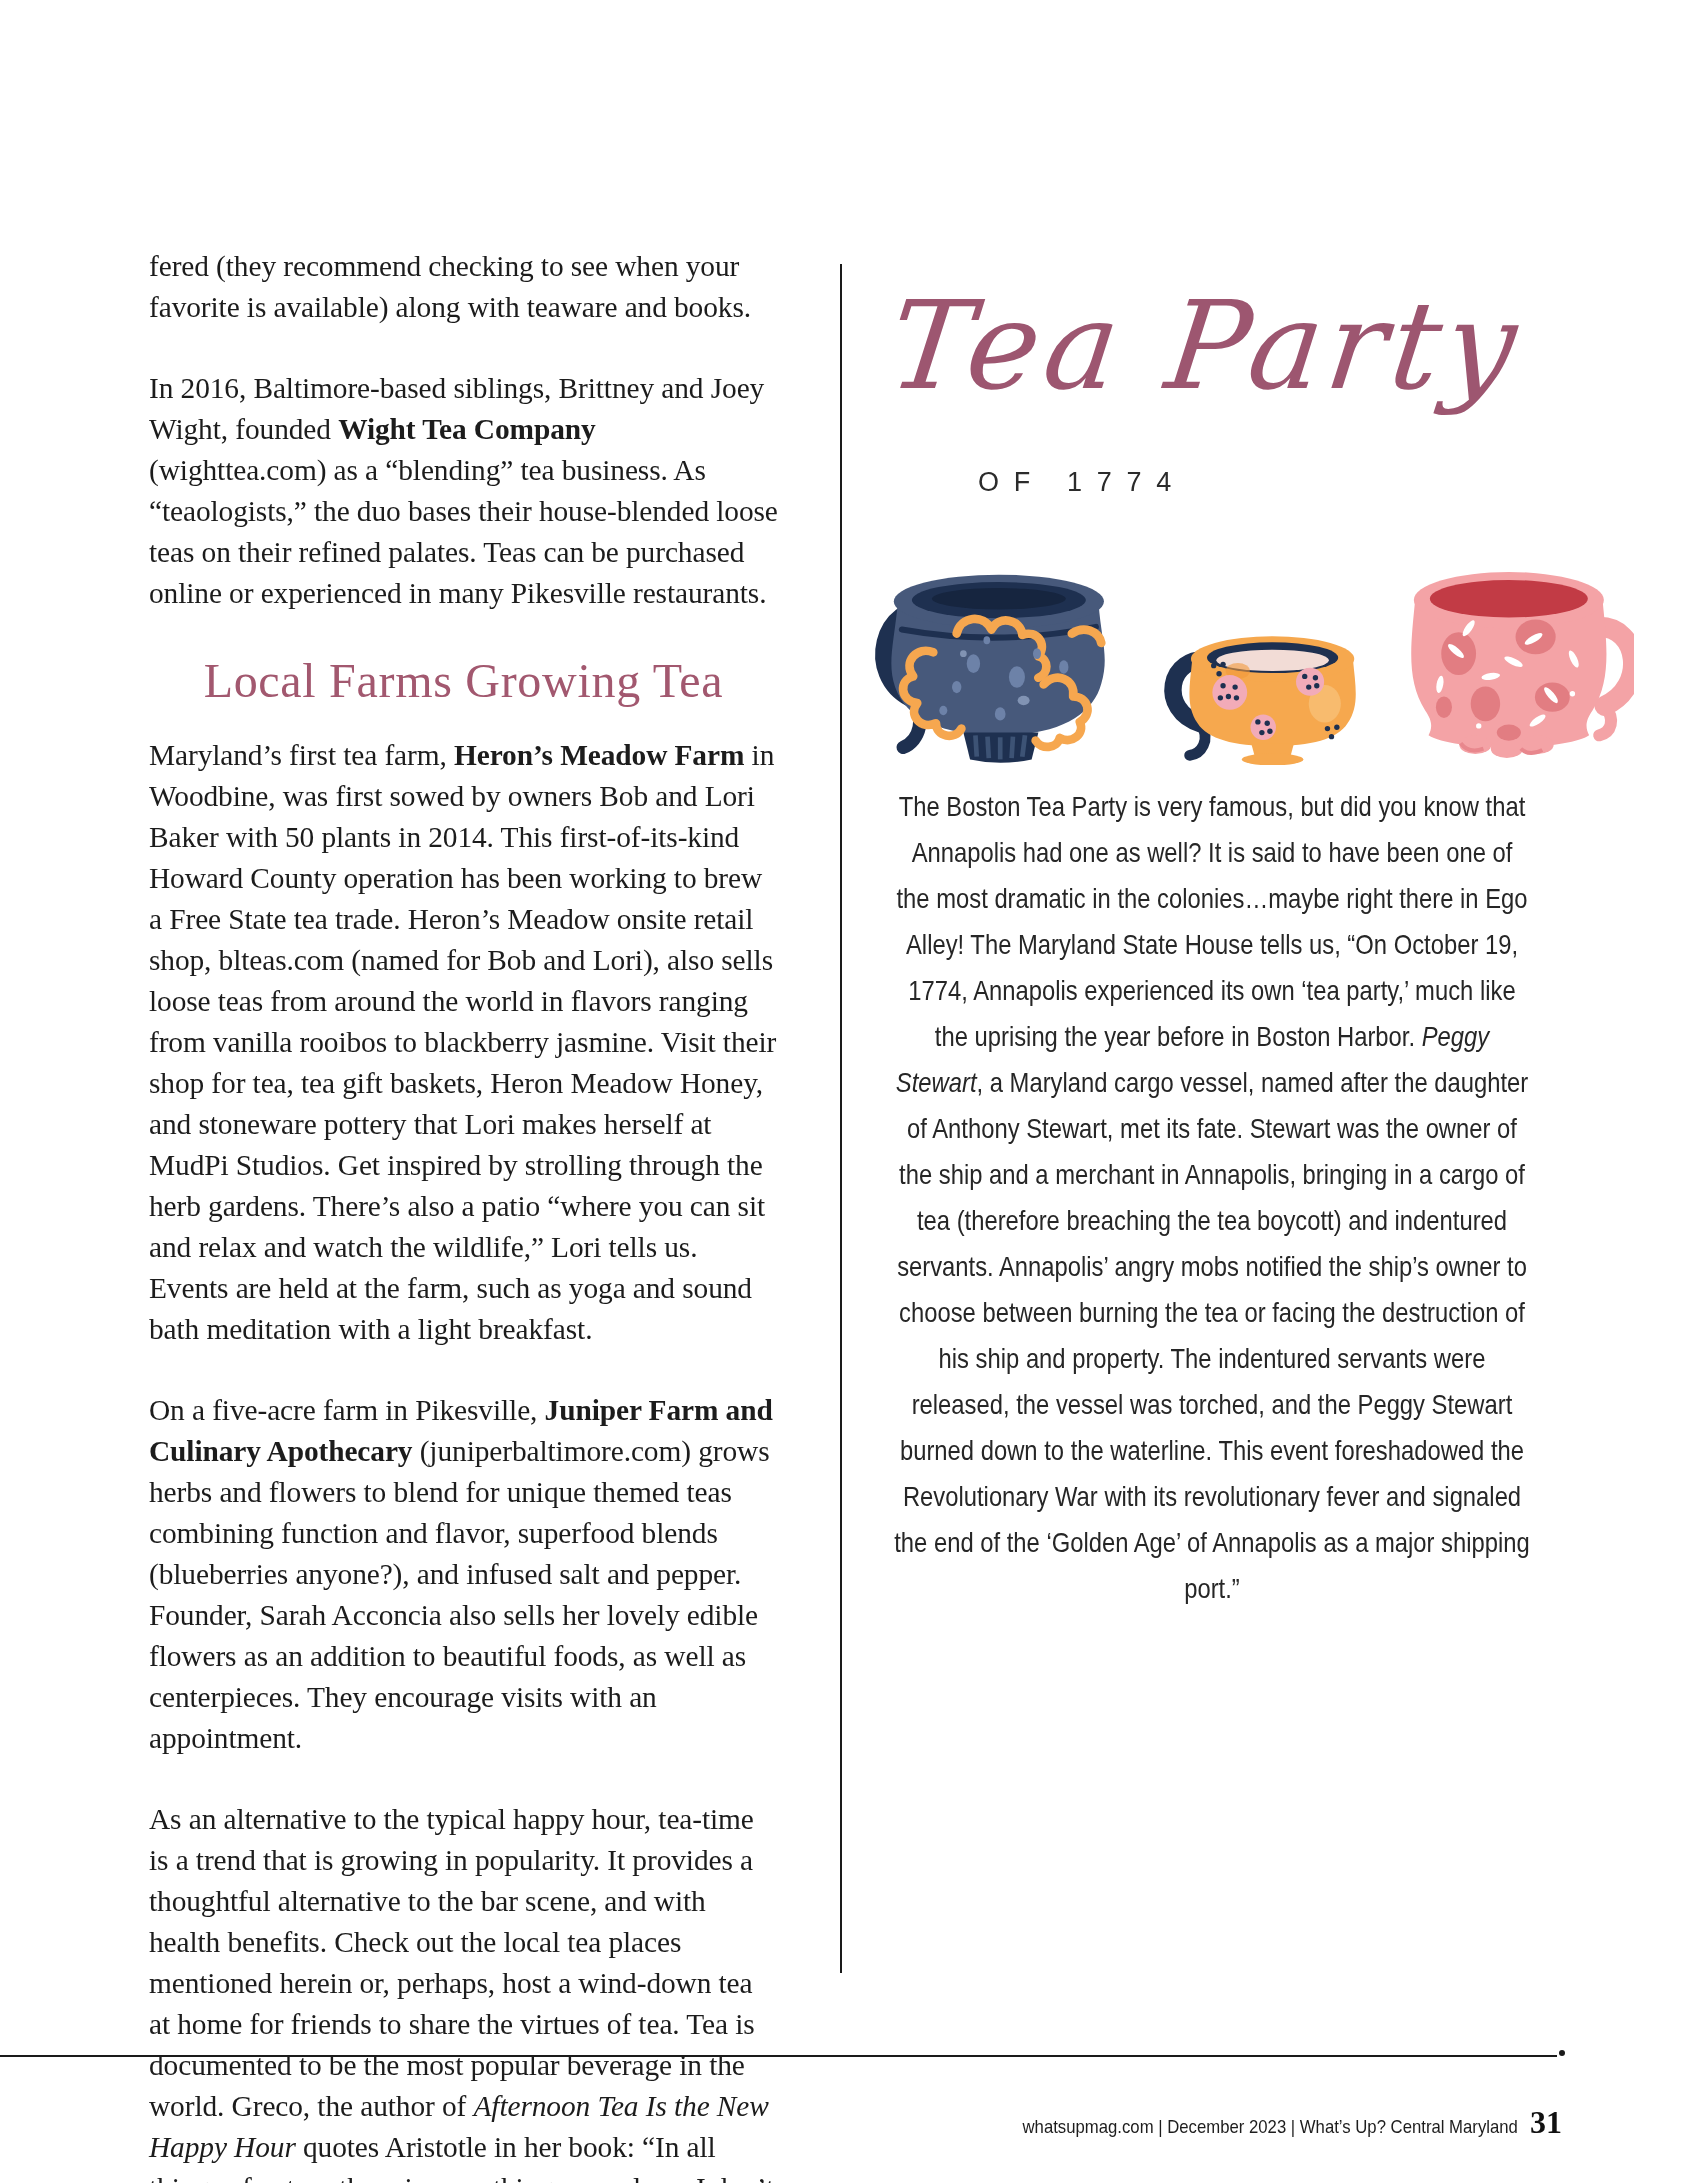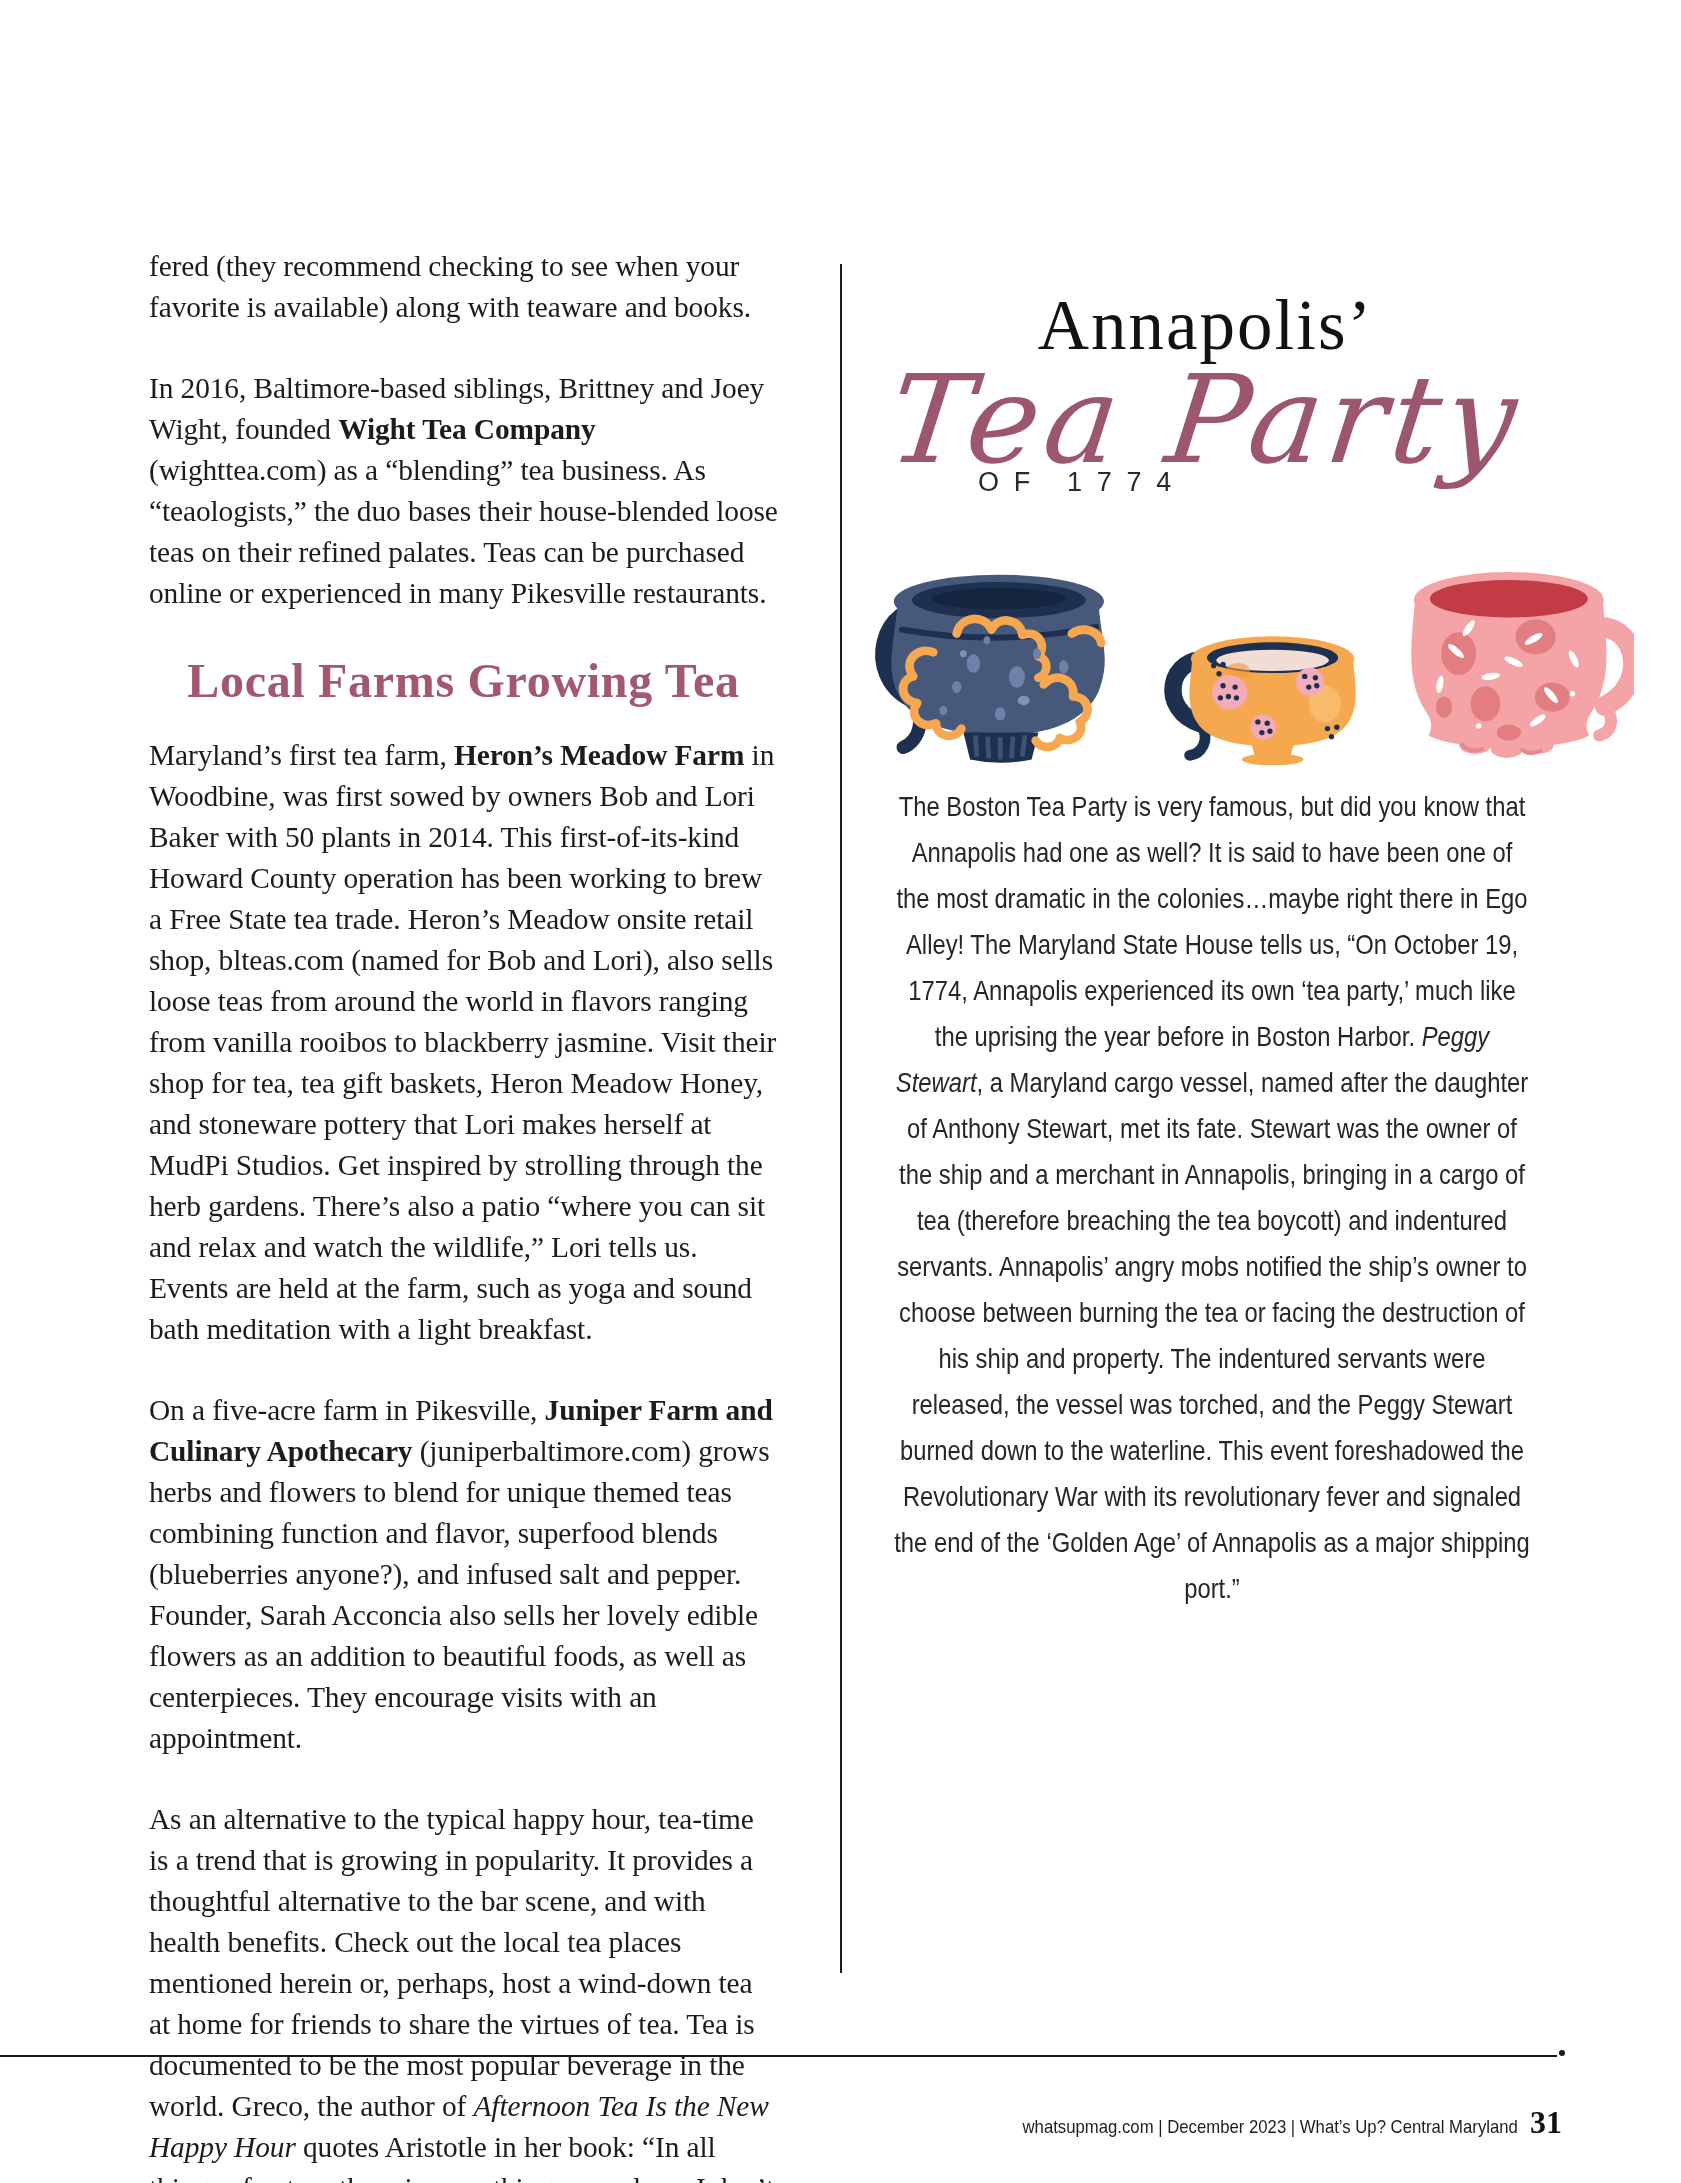--- a/index.html
+++ b/index.html
@@ -5,21 +5,21 @@
   html,body{margin:0;padding:0;background:#ffffff;}
   .page{position:relative;width:1681px;height:2183px;background:#ffffff;overflow:hidden;
         font-family:"Liberation Serif", serif;color:var(--text_dark,#1c1c1c);}
 
   
   .col-left{position:absolute;left:149px;top:246px;width:629px;}
   .body-para{margin:0 0 40px 0;font-size:29.4px;line-height:41px;letter-spacing:-0.1px;
              color:var(--text_dark,#1c1c1c);text-align:left;}
   .body-para b{font-weight:bold;}
   .body-para i{font-style:italic;}
-  .section-heading{margin:25.4px 0 27px 0;font-size:48px;line-height:54px;font-weight:700;
+  .section-heading{margin:25.4px 0 27px 0;font-size:48px;line-height:54px;font-weight:400;
                    text-align:center;color:var(--heading_rose,#a2586f);letter-spacing:0.7px;}
 
   
   .divider-v{position:absolute;left:840px;top:264px;width:2px;height:1709px;background:var(--rule,#1a1a1a);}
   .rule-bottom{position:absolute;left:0;top:2055px;width:1557px;height:2px;background:var(--rule,#1a1a1a);}
   .rule-dot{position:absolute;left:1559px;top:2050px;width:6px;height:6px;border-radius:50%;background:var(--rule,#1a1a1a);}
 
   
   .feature-title{position:absolute;left:851px;top:288px;width:709px;text-align:center;}
   .title-top{font-size:71px;line-height:74px;letter-spacing:2px;color:#121212;}
@@ -64,21 +64,20 @@
     <p class="body-para"><span>In 2016, Baltimore-based siblings, Brittney and Joey Wight, founded </span><b>Wight Tea Company</b><span> (wighttea.com) as a “blending” tea business. As “teaologists,” the duo bases their house-blended loose teas on their refined palates. Teas can be purchased online or experienced in many Pikesville restaurants.</span></p>
     <h2 class="section-heading">Local Farms Growing Tea</h2>
     <p class="body-para"><span>Maryland’s first tea farm, </span><b>Heron’s Meadow Farm</b><span> in Woodbine, was first sowed by owners Bob and Lori Baker with 50 plants in 2014. This first-of-its-kind Howard County operation has been working to brew a Free State tea trade. Heron’s Meadow onsite retail shop, blteas.com (named for Bob and Lori), also sells loose teas from around the world in flavors ranging from vanilla rooibos to blackberry jasmine. Visit their shop for tea, tea gift baskets, Heron Meadow Honey, and stoneware pottery that Lori makes herself at MudPi Studios. Get inspired by strolling through the herb gardens. There’s also a patio “where you can sit and relax and watch the wildlife,” Lori tells us. Events are held at the farm, such as yoga and sound bath meditation with a light breakfast.</span></p>
     <p class="body-para"><span>On a five-acre farm in Pikesville, </span><b>Juniper Farm and Culinary Apothecary</b><span> (juniperbaltimore.com) grows herbs and flowers to blend for unique themed teas combining function and flavor, superfood blends (blueberries anyone?), and infused salt and pepper. Founder, Sarah Acconcia also sells her lovely edible flowers as an addition to beautiful foods, as well as centerpieces. They encourage visits with an appointment.</span></p>
     <p class="body-para"><span>As an alternative to the typical happy hour, tea-time is a trend that is growing in popularity. It provides a thoughtful alternative to the bar scene, and with health benefits. Check out the local tea places mentioned herein or, perhaps, host a wind-down tea at home for friends to share the virtues of tea. Tea is documented to be the most popular beverage in the world. Greco, the author of </span><i>Afternoon Tea Is the New Happy Hour</i><span> quotes Aristotle in her book: “In all things of nature there is something marvelous. I don’t think you can get any closer to nature than drinking tea.”</span></p>
   </div>
 
   <div class="divider-v"></div>
 
   <div class="feature-title">
-    <div class="title-top">Annapolis’</div>
     <div class="title-script">Tea Party</div>
     <div class="title-sub">OF 1774</div>
   </div>
 
   <svg class="teacups" viewBox="0 0 1152 316" xmlns="http://www.w3.org/2000/svg">
 
     <g>
       <path class="snd" stroke-width="30" d="M105,85 C 30,75 5,180 72,215"></path>
       <path class="snd" stroke-width="20" d="M72,215 C 95,245 85,280 60,290"></path>
       <path class="fnb" d="M52,75 C 46,135 36,165 48,200 C 64,248 118,272 205,272 C 295,272 344,240 356,195 C 368,155 356,130 352,75 Z"></path>

